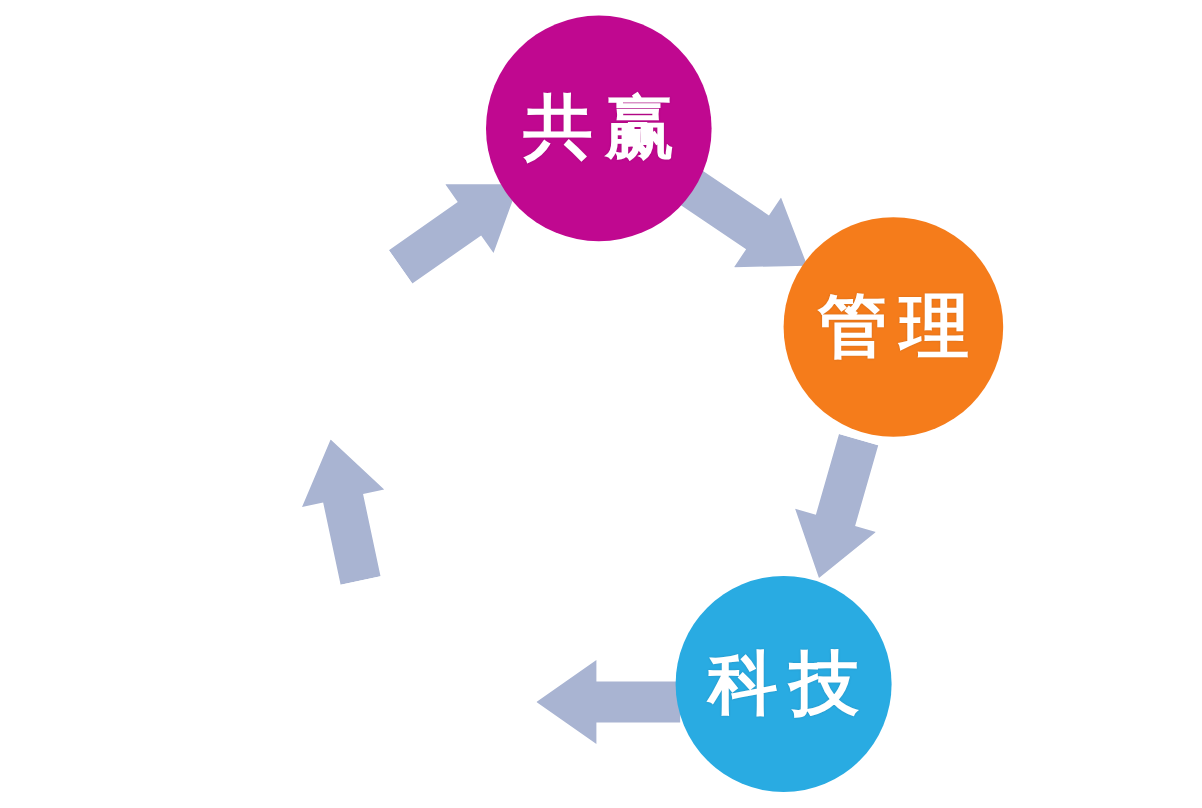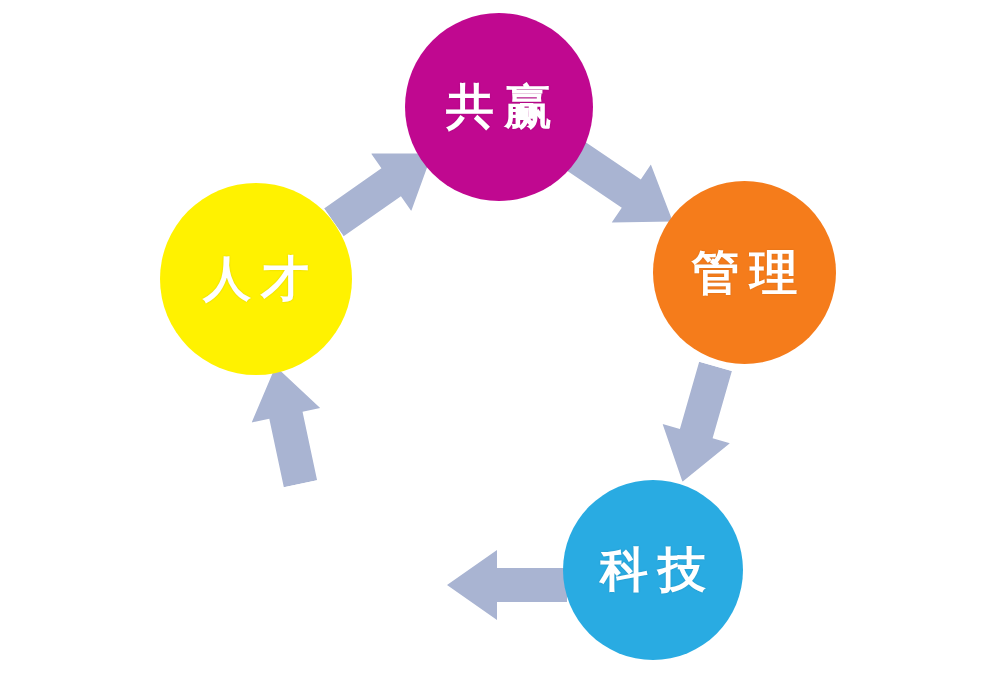--- a/index.html
+++ b/index.html
@@ -18,21 +18,21 @@
   .node {
     position: absolute;
     border-radius: 50%;
     display: flex;
     align-items: center;
     justify-content: center;
   }
   .node-label {
     color: #ffffff;
     font-weight: bold;
-    font-size: 48px;
+    font-size: 58px;
     letter-spacing: 10px;
     text-indent: 10px; 
     text-shadow: 0 0 2px rgba(0,0,0,0.15);
     white-space: nowrap;
     user-select: none;
   }
   .arrow {
     position: absolute;
     width: 120px;
     height: 70px;
@@ -69,17 +69,14 @@
 
   <div class="node" style="left: 563px; top: 480px; width: 180px; height: 180px; background: rgb(41, 171, 226);">
     <span class="node-label">科技</span>
   </div>
 
   <div class="node" style="left: 653px; top: 181px; width: 183px; height: 183px; background: rgb(245, 124, 27);">
     <span class="node-label">管理</span>
   </div>
 
 
-  <div class="node" style="left: 160px; top: 183px; width: 192px; height: 192px; background: rgb(255, 242, 0);">
-    <span class="node-label">人才</span>
-  </div>
 
 </div>
 
 </body></html>

